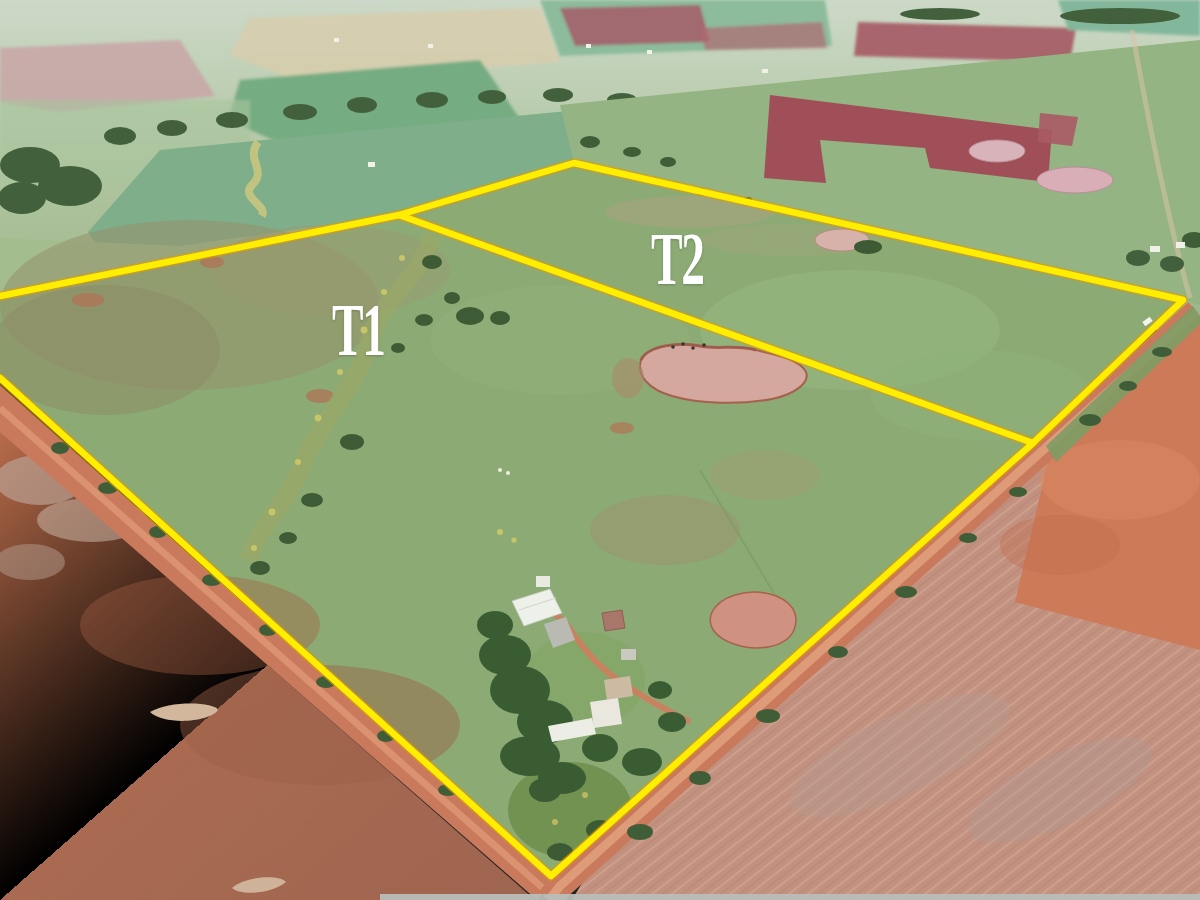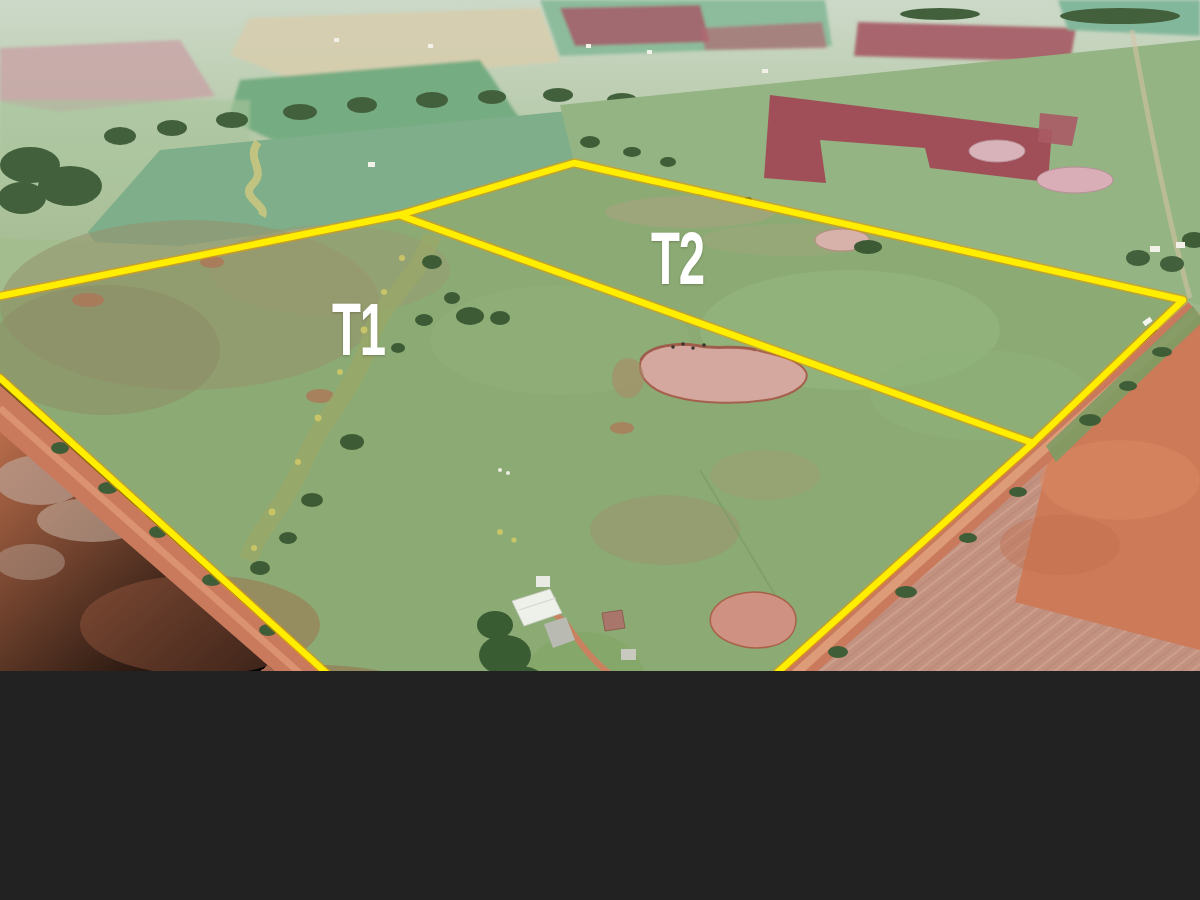--- a/index.html
+++ b/index.html
@@ -1,17 +1,17 @@
 <!DOCTYPE html>
 <html><head>
 <meta charset="utf-8">
 <style>
   html,body{margin:0;padding:0;background:#222;}
-  .stage{position:relative;width:1200px;height:671px;overflow:hidden;
-         font-family:Liberation Sans, sans-serif;}
+  .stage{position:relative;width:1200px;height:900px;overflow:hidden;
+         font-family:Liberation Serif, serif;}
   .stage svg{position:absolute;left:0;top:0;}
   .tract-label{position:absolute;color:#ffffff;font-weight:bold;font-size:74px;
                line-height:1;letter-spacing:-2px;transform:scaleX(.64);
                transform-origin:left top;text-shadow:0 1px 3px rgba(60,60,40,.35);
                user-select:none;}
   #label-t1{left:332px;top:293px;}
   #label-t2{left:651px;top:222px;}
 </style>
 </head>
 <body>

